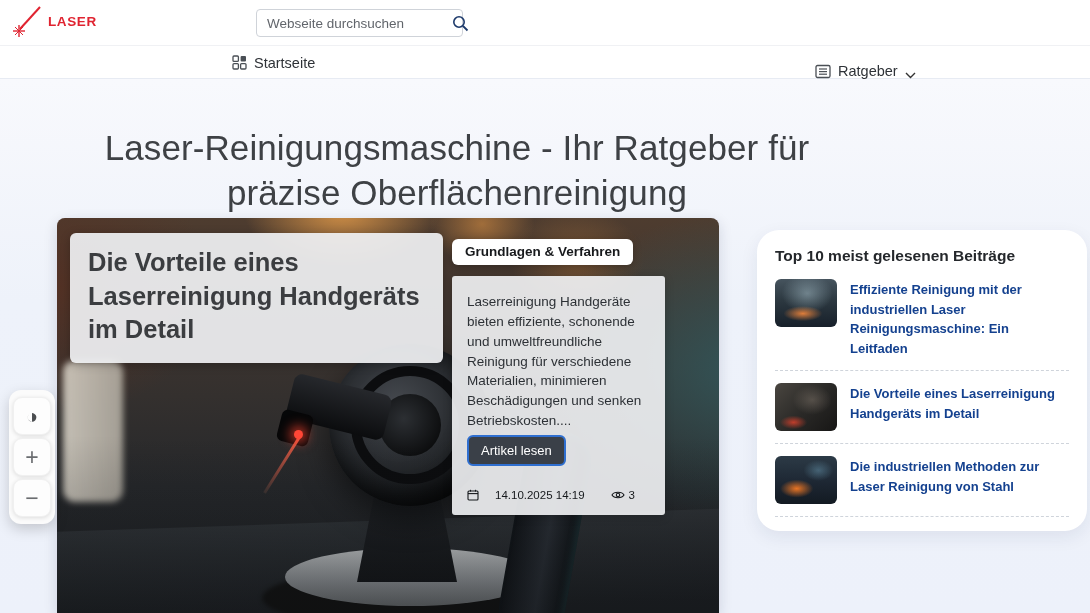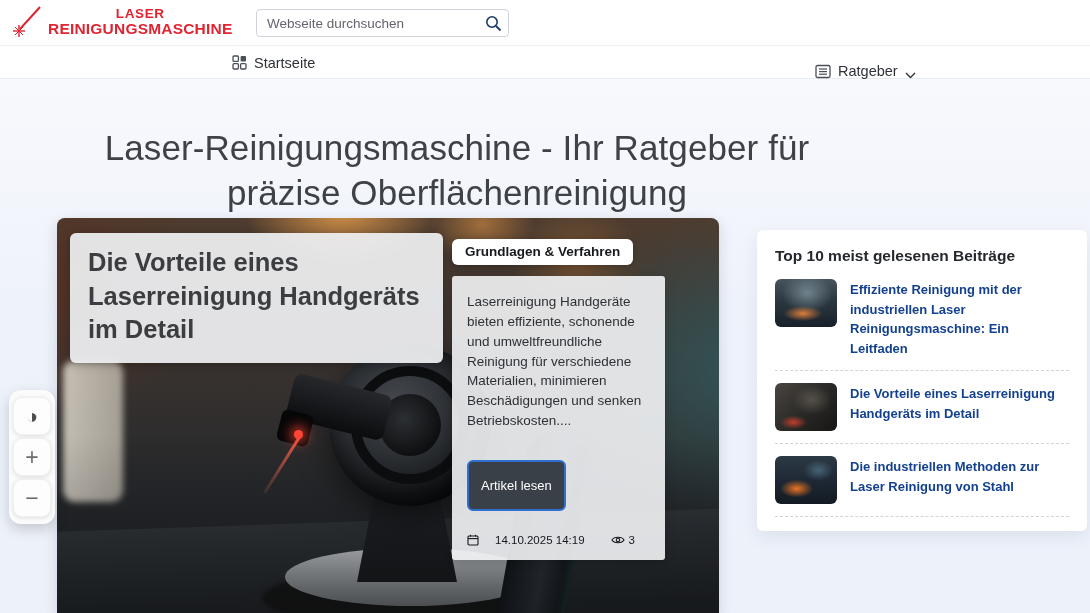--- a/index.html
+++ b/index.html
@@ -8,21 +8,21 @@
   .viewport { position:relative; width:1090px; height:613px; overflow:hidden;
               background:linear-gradient(180deg,#f8f9fd 80px,#eef2fa 300px,#edf1fa 613px); }
 
   
   .topbar { position:absolute; left:0; top:0; width:1090px; height:46px; background:#fff;
             border-bottom:1px solid #f0f1f4; z-index:30; }
   .logo { position:absolute; left:10px; top:3px; display:flex; align-items:center; gap:4px; cursor:pointer; }
   .logo-text { color:#e02431; font-weight:800; line-height:1.02; text-align:center; }
   .logo-line1 { font-size:13.5px; letter-spacing:.6px; }
   .logo-line2 { font-size:15.5px; letter-spacing:.2px; }
-  .searchbox { position:absolute; left:256px; top:9px; width:253px; height:28px;
+  .searchbox { position:absolute; left:256px; top:9px; width:207px; height:28px;
                border:1px solid #cfd3d9; border-radius:4px; background:#fff; display:flex; align-items:center; }
   .searchbox input { flex:1; border:none; outline:none; background:transparent; padding:0 8px 0 10px;
                      font-size:13.5px; color:#333; font-family:inherit; }
   .searchbox input::placeholder { color:#61656b; opacity:1; }
   .search-btn { width:30px; height:100%; border:none; background:transparent; display:flex;
                 align-items:center; justify-content:center; cursor:pointer; }
 
   
   .navbar { position:absolute; left:0; top:46px; width:1090px; height:33px; background:#fff;
             border-bottom:1px solid #e7ebf3; z-index:29; }
@@ -84,30 +84,30 @@
                     background:rgba(239,240,242,.93); border-radius:6px;
                     box-shadow:0 2px 10px rgba(0,0,0,.25); }
   .hero-title-box h2 { font-size:25.5px; font-weight:700; color:#3b3d40; line-height:1.32; }
   .hero-badge { position:absolute; left:395px; top:21px; background:#fff; border-radius:6px;
                 padding:5px 13px 6px; font-size:13.5px; font-weight:700; color:#17191c;
                 box-shadow:0 2px 8px rgba(0,0,0,.3); cursor:pointer; white-space:nowrap; }
   .hero-desc { position:absolute; left:395px; top:58px; width:213px; min-height:217px;
                background:rgba(243,244,246,.9); border-radius:3px; padding:16px 15px 14px;
                box-shadow:0 2px 10px rgba(0,0,0,.18); }
   .hero-excerpt { font-size:13.5px; color:#2d3136; line-height:1.47; }
-  .read-btn { margin-top:29px; display:inline-block; background:#3a4048; color:#fff;
-              border:2px solid #2f6fd0; border-radius:6px; padding:16px 12px; font-size:13px;
+  .read-btn { margin-top:4px; display:inline-block; background:#3a4048; color:#fff;
+              border:2px solid #2f6fd0; border-radius:6px; padding:6px 12px; font-size:13px;
               font-family:inherit; cursor:pointer; }
   .hero-meta { margin-top:23px; display:flex; align-items:center; gap:16px;
                font-size:11.5px; color:#15181b; }
   .meta-views { margin-left:10px; display:flex; align-items:center; gap:4px; }
 
   
   .sidebar { position:absolute; left:757px; top:230px; width:330px; background:#fff;
-             border-radius:6px; padding:17px 18px 2px; box-shadow:0 6px 18px rgba(20,40,80,.08); }
+             border-radius:22px; padding:17px 18px 2px; box-shadow:0 6px 18px rgba(20,40,80,.08); }
   .sidebar-title { font-size:15.5px; font-weight:700; color:#24272b; margin-bottom:14px; }
   .side-item { display:flex; gap:13px; align-items:flex-start; cursor:pointer; text-decoration:none; }
   .thumb { width:62px; height:48px; border-radius:6px; flex:0 0 auto; }
   .thumb-1 { background:
       radial-gradient(26px 10px at 45% 72%, rgba(255,140,60,.85), rgba(255,140,60,0) 75%),
       radial-gradient(34px 26px at 52% 30%, rgba(170,195,205,.5), rgba(170,195,205,0) 75%),
       linear-gradient(180deg,#46545e 0%,#2c3840 45%,#17202a 100%); }
   .thumb-2 { background:
       radial-gradient(18px 9px at 30% 82%, rgba(255,70,45,.7), rgba(255,70,45,0) 75%),
       radial-gradient(26px 20px at 60% 35%, rgba(120,110,100,.55), rgba(120,110,100,0) 75%),
@@ -140,21 +140,20 @@
         <svg width="34" height="38" viewBox="0 0 34 38">
           <line x1="30" y1="4" x2="10" y2="26" stroke="#e02431" stroke-width="2"></line>
           <line x1="3" y1="28" x2="15" y2="28" stroke="#e02431" stroke-width="1.4"></line>
           <line x1="9" y1="22" x2="9" y2="34" stroke="#e02431" stroke-width="1.4"></line>
           <line x1="5" y1="24" x2="13" y2="32" stroke="#e02431" stroke-width="1"></line>
           <line x1="13" y1="24" x2="5" y2="32" stroke="#e02431" stroke-width="1"></line>
         </svg>
       </span>
       <span class="logo-text">
         <div class="logo-line1">LASER</div>
-        <div class="logo-line2">REINIGUNGSMASCHINE</div>
       </span>
     </a>
     <div class="searchbox">
       <input type="text" placeholder="Webseite durchsuchen" style="">
       <button class="search-btn">
         <span>
           <svg width="17" height="17" viewBox="0 0 17 17">
             <circle cx="7" cy="7" r="5.2" fill="none" stroke="#1d3a6b" stroke-width="1.6"></circle>
             <line x1="11" y1="11" x2="15.5" y2="15.5" stroke="#1d3a6b" stroke-width="1.8"></line>
           </svg>

